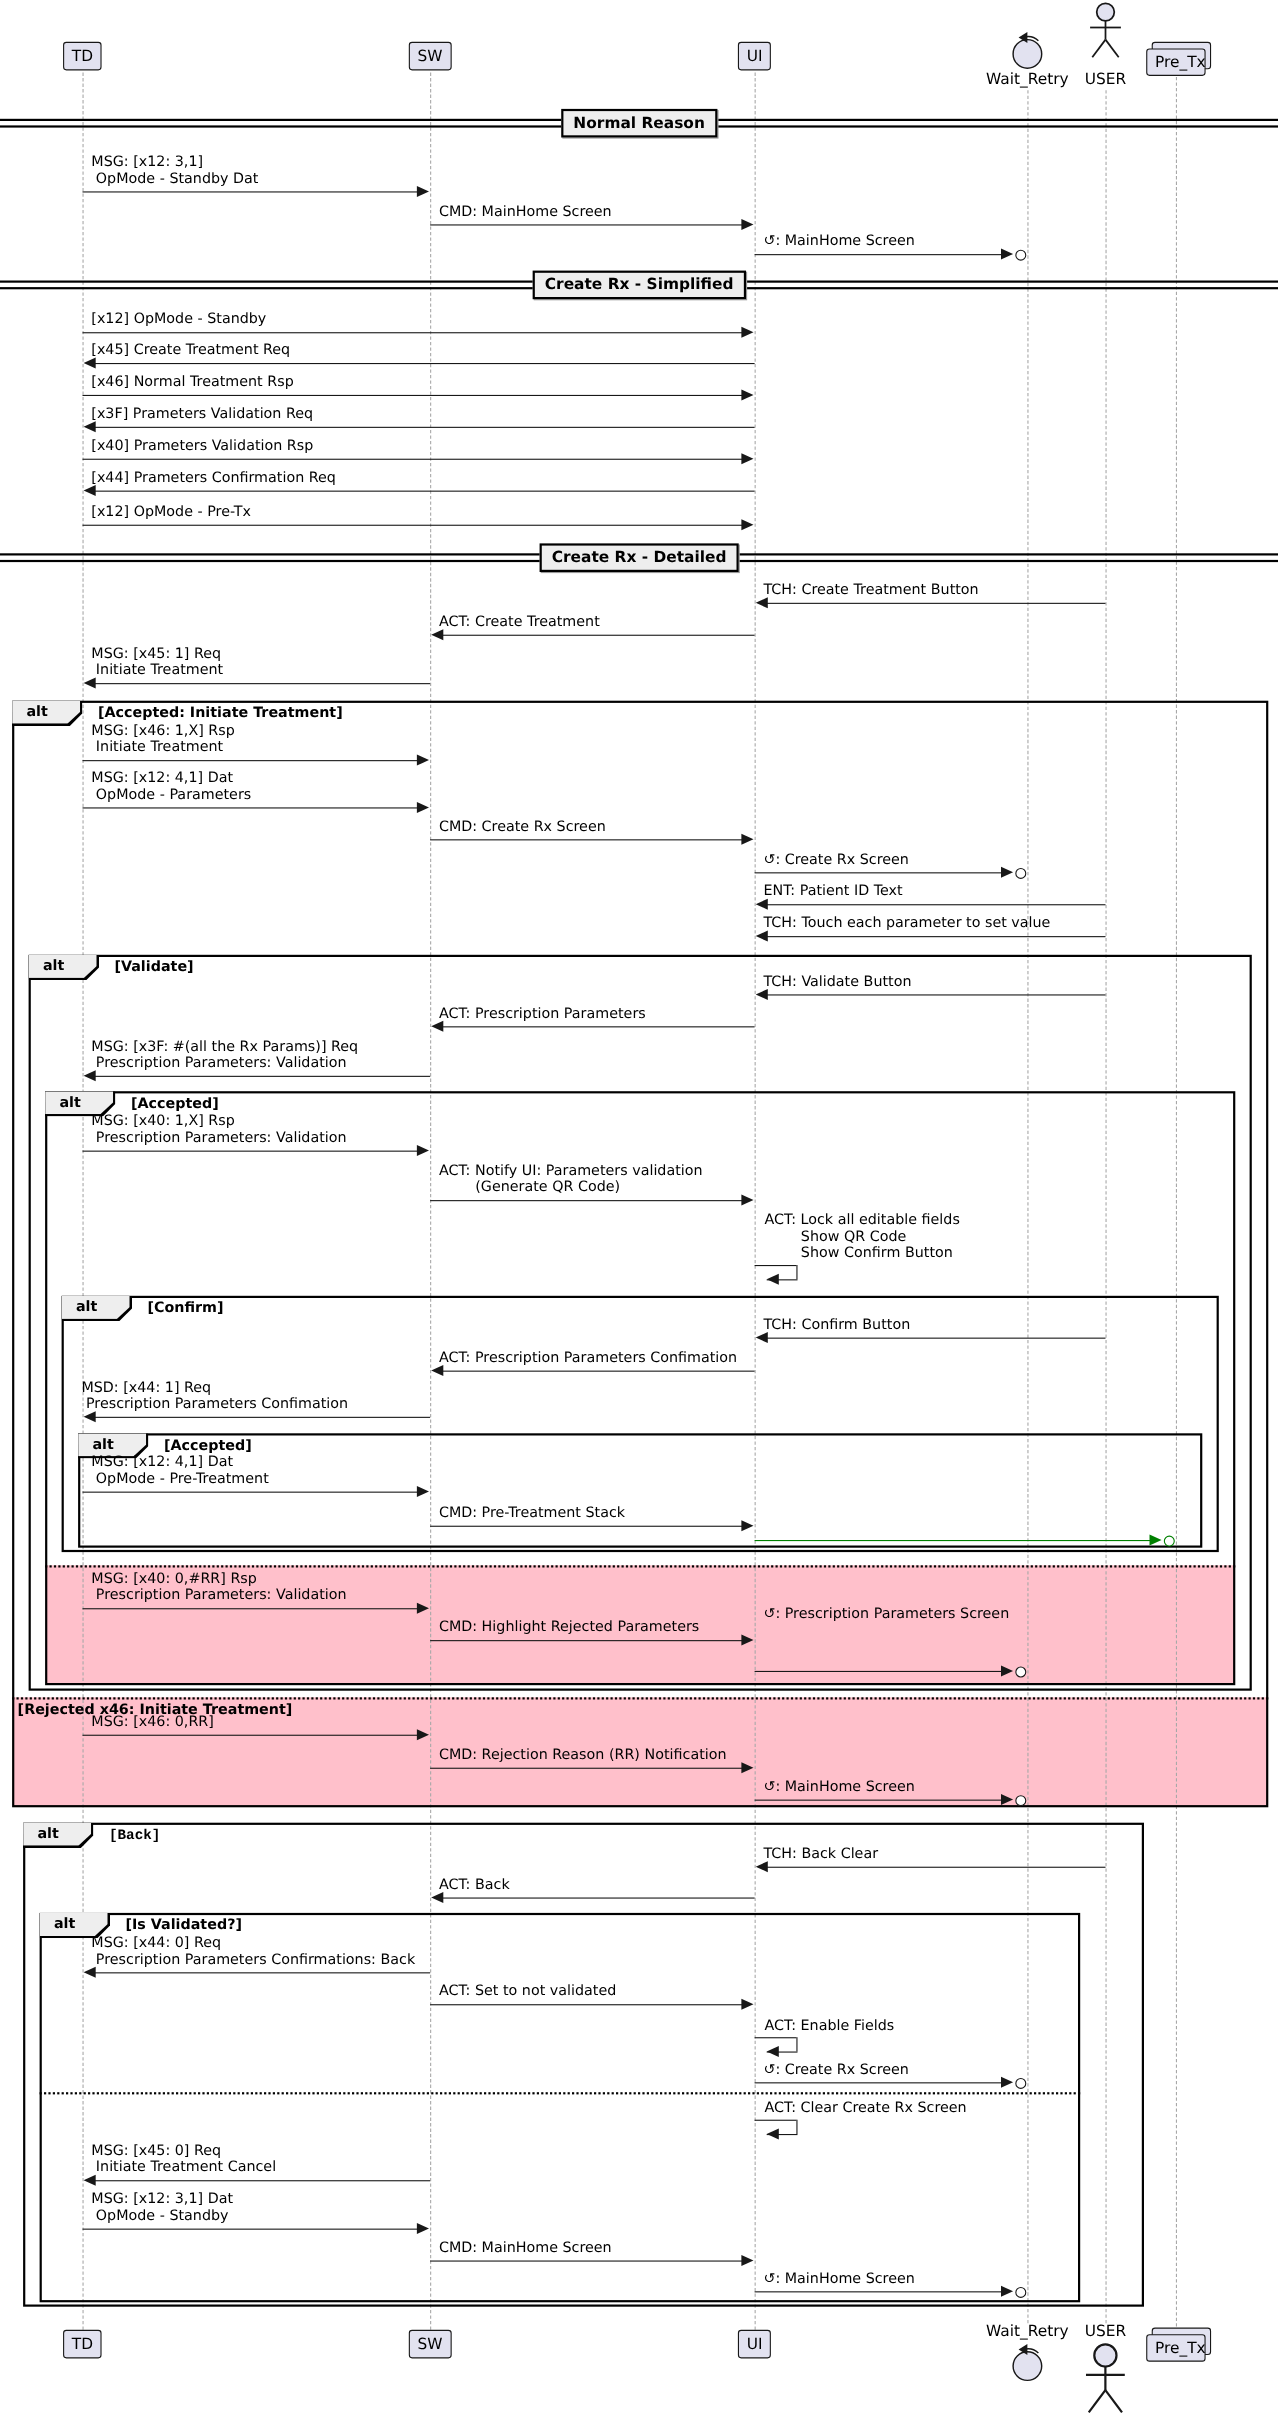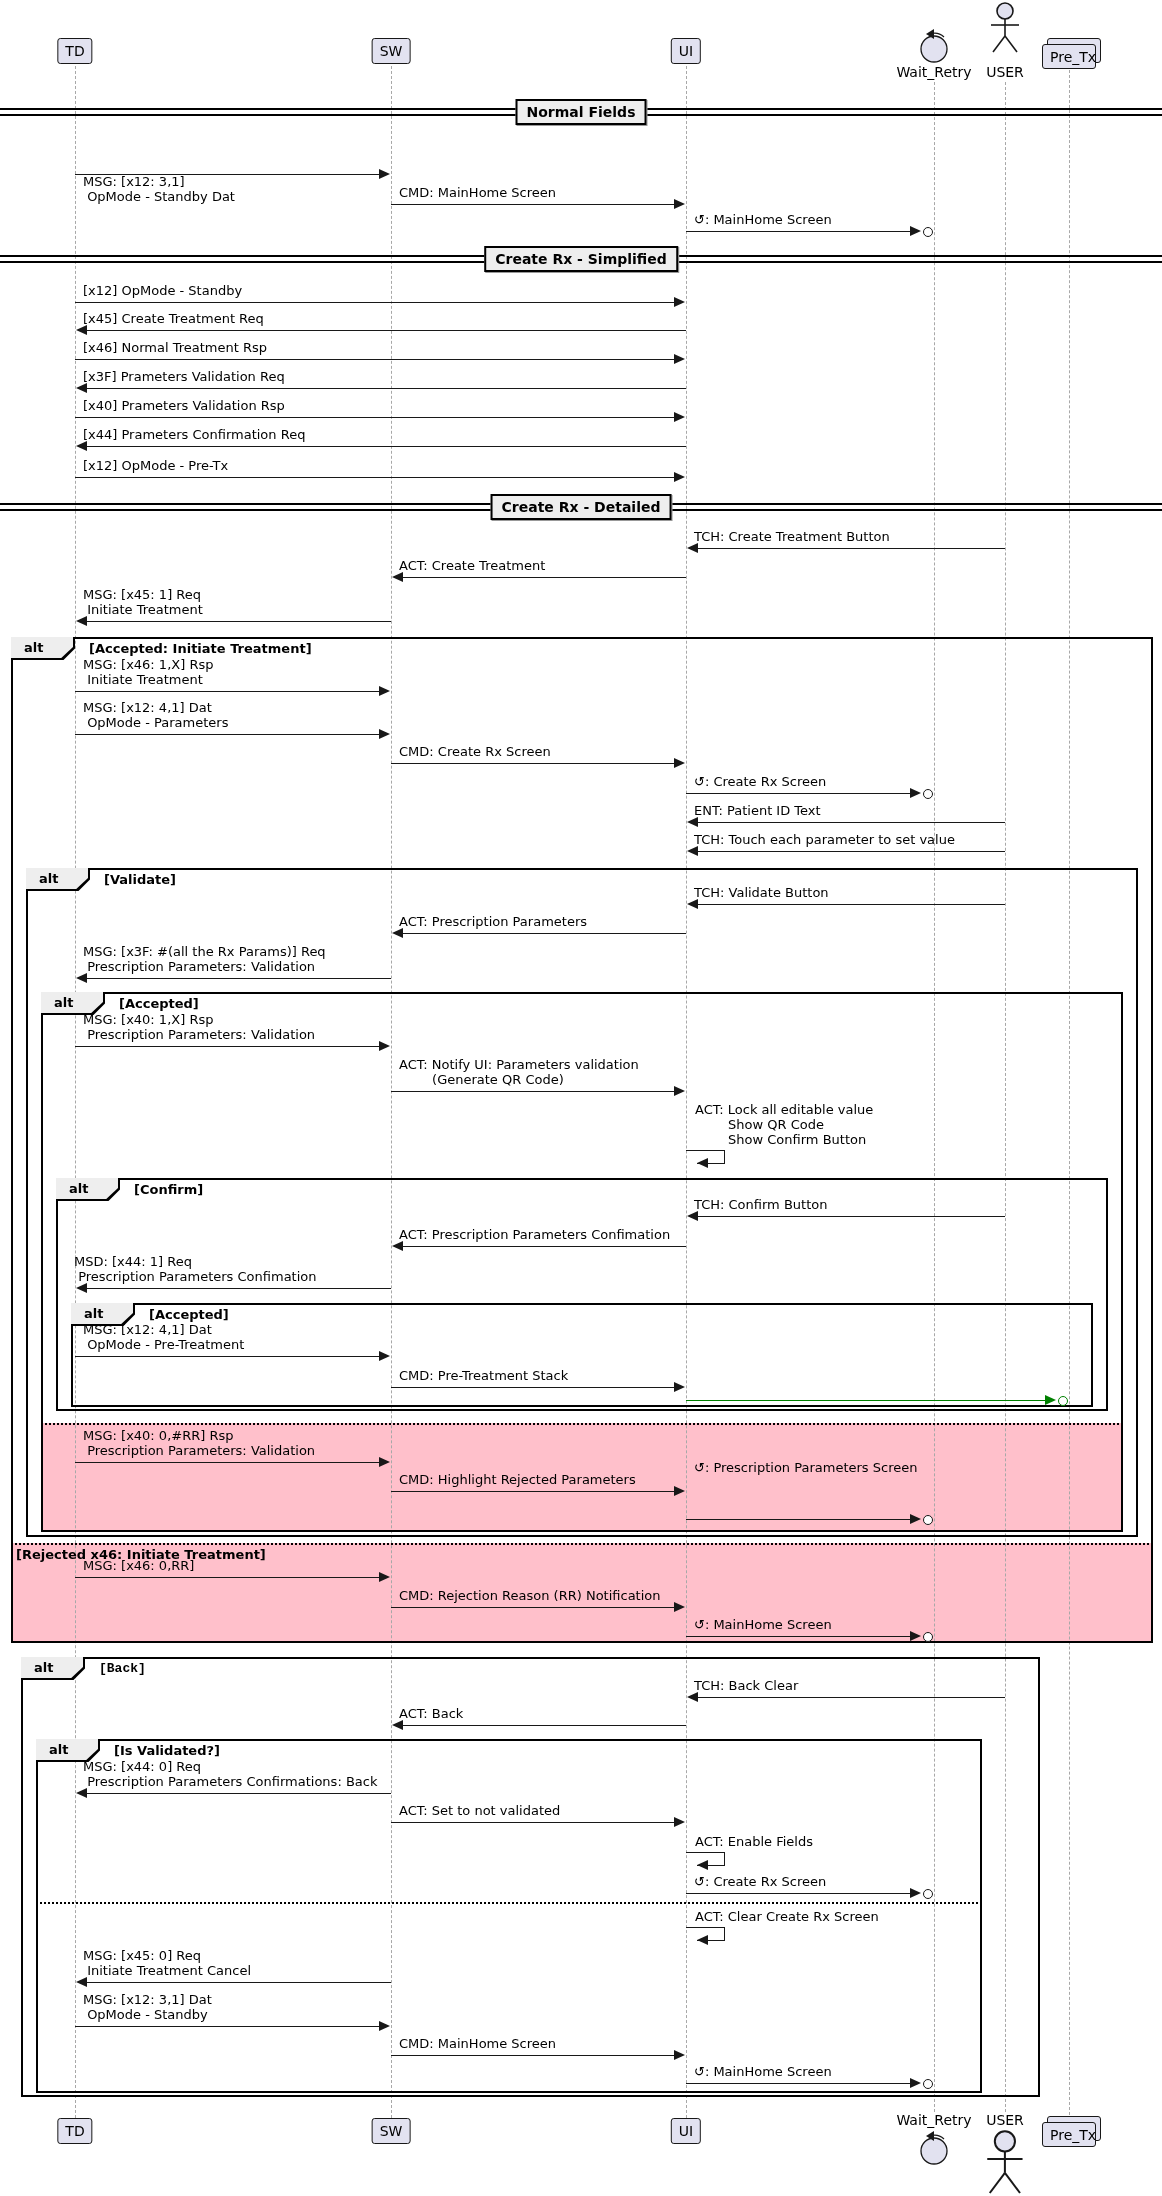--- a/index.html
+++ b/index.html
@@ -28,21 +28,21 @@
     <div class="abs" style="left: 42px; top: 1423px; width: 1080px; height: 108px; background: rgb(255, 192, 203);"></div>
     <div class="abs" style="left: 12px; top: 1543px; width: 1140px; height: 99px; background: rgb(255, 192, 203);"></div>
     <div class="abs lifeline" style="left: 75px; top: 66px; height: 2052px;"></div>
     <div class="abs lifeline" style="left: 391px; top: 66px; height: 2052px;"></div>
     <div class="abs lifeline" style="left: 686px; top: 66px; height: 2052px;"></div>
     <div class="abs lifeline" style="left: 934px; top: 82px; height: 2030px;"></div>
     <div class="abs lifeline" style="left: 1005px; top: 82px; height: 2030px;"></div>
     <div class="abs lifeline" style="left: 1069px; top: 70px; height: 2050px;"></div>
     <div class="abs hline" style="left: 0px; top: 108px; width: 1162px;"></div>
     <div class="abs hline" style="left: 0px; top: 114px; width: 1162px;"></div>
-    <div class="abs divider-box" style="left: 581px; top: 99px; transform: translateX(-50%);">Normal Fields</div>
+    <div class="abs divider-box" style="left: 581px; top: 99px; transform: translateX(-50%);">Normal Reason</div>
     <div class="abs hline" style="left: 0px; top: 255px; width: 1162px;"></div>
     <div class="abs hline" style="left: 0px; top: 261px; width: 1162px;"></div>
     <div class="abs divider-box" style="left: 581px; top: 246px; transform: translateX(-50%);">Create Rx - Simplified</div>
     <div class="abs hline" style="left: 0px; top: 503px; width: 1162px;"></div>
     <div class="abs hline" style="left: 0px; top: 509px; width: 1162px;"></div>
     <div class="abs divider-box" style="left: 581px; top: 494px; transform: translateX(-50%);">Create Rx - Detailed</div>
     <div class="abs frame" style="left: 11px; top: 637px; width: 1138px; height: 1002px;"></div>
     <div class="abs pent-bg" style="left: 11px; top: 637px; width: 64px; height: 23px;"></div>
     <div class="abs pent" style="left: 11px; top: 637px; width: 62px; height: 21px;"></div>
     <div class="abs alt-tag" style="left: 24px; top: 640px;">alt</div>
@@ -76,21 +76,21 @@
     <div class="abs pent-bg" style="left: 36px; top: 1739px; width: 64px; height: 23px;"></div>
     <div class="abs pent" style="left: 36px; top: 1739px; width: 62px; height: 21px;"></div>
     <div class="abs alt-tag" style="left: 49px; top: 1742px;">alt</div>
     <div class="abs guard" style="left: 114px; top: 1743px;">[Is Validated?]</div>
     <div class="abs dotted" style="left: 41px; top: 1423px; width: 1082px;"></div>
     <div class="abs dotted" style="left: 11px; top: 1543px; width: 1142px;"></div>
     <div class="abs guard" style="left: 16px; top: 1547px;">[Rejected x46: Initiate Treatment]</div>
     <div class="abs dotted" style="left: 36px; top: 1902px; width: 946px;"></div>
     <div class="abs" style="left: 75px; top: 174px; width: 305px; height: 1.2px; background: rgb(24, 24, 24);"></div>
     <div class="abs" style="top: 169px; width: 0px; height: 0px; border-top: 5px solid transparent; border-bottom: 5px solid transparent; left: 379px; border-left: 11px solid rgb(24, 24, 24);"></div>
-    <div class="abs msg-label" style="left: 83px; top: 140px; margin-top: 34px;">MSG: [x12: 3,1]
+    <div class="abs msg-label" style="left: 83px; top: 140px;">MSG: [x12: 3,1]
  OpMode - Standby Dat</div>
     <div class="abs" style="left: 391px; top: 204px; width: 284px; height: 1.2px; background: rgb(24, 24, 24);"></div>
     <div class="abs" style="top: 199px; width: 0px; height: 0px; border-top: 5px solid transparent; border-bottom: 5px solid transparent; left: 674px; border-left: 11px solid rgb(24, 24, 24);"></div>
     <div class="abs msg-label" style="left: 399px; top: 185px;">CMD: MainHome Screen</div>
     <div class="abs" style="left: 686px; top: 231px; width: 225px; height: 1.2px; background: rgb(24, 24, 24);"></div>
     <div class="abs" style="top: 226px; width: 0px; height: 0px; border-top: 5px solid transparent; border-bottom: 5px solid transparent; left: 910px; border-left: 11px solid rgb(24, 24, 24);"></div>
     <div class="abs" style="left: 922.5px; top: 226.5px; width: 8px; height: 8px; border: 1.5px solid rgb(24, 24, 24); border-radius: 50%; background: rgb(255, 255, 255);"></div>
     <div class="abs msg-label" style="left: 694px; top: 212px;">↺: MainHome Screen</div>
     <div class="abs" style="left: 75px; top: 302px; width: 600px; height: 1.2px; background: rgb(24, 24, 24);"></div>
     <div class="abs" style="top: 297px; width: 0px; height: 0px; border-top: 5px solid transparent; border-bottom: 5px solid transparent; left: 674px; border-left: 11px solid rgb(24, 24, 24);"></div>
@@ -159,21 +159,21 @@
     <div class="abs msg-label" style="left: 83px; top: 1012px;">MSG: [x40: 1,X] Rsp
  Prescription Parameters: Validation</div>
     <div class="abs" style="left: 391px; top: 1091px; width: 284px; height: 1.2px; background: rgb(24, 24, 24);"></div>
     <div class="abs" style="top: 1086px; width: 0px; height: 0px; border-top: 5px solid transparent; border-bottom: 5px solid transparent; left: 674px; border-left: 11px solid rgb(24, 24, 24);"></div>
     <div class="abs msg-label" style="left: 399px; top: 1057px;">ACT: Notify UI: Parameters validation
         (Generate QR Code)</div>
     <div class="abs" style="left: 686px; top: 1150px; width: 38px; height: 1px; background: rgb(24, 24, 24);"></div>
     <div class="abs" style="left: 724px; top: 1150px; width: 1px; height: 13px; background: rgb(24, 24, 24);"></div>
     <div class="abs" style="left: 697px; top: 1163px; width: 28px; height: 1px; background: rgb(24, 24, 24);"></div>
     <div class="abs" style="top: 1158px; width: 0px; height: 0px; border-top: 5px solid transparent; border-bottom: 5px solid transparent; left: 697px; border-right: 11px solid rgb(24, 24, 24);"></div>
-    <div class="abs msg-label" style="left: 695px; top: 1102px;">ACT: Lock all editable value
+    <div class="abs msg-label" style="left: 695px; top: 1102px;">ACT: Lock all editable fields
         Show QR Code
         Show Confirm Button</div>
     <div class="abs" style="left: 697px; top: 1216px; width: 308px; height: 1.2px; background: rgb(24, 24, 24);"></div>
     <div class="abs" style="top: 1211px; width: 0px; height: 0px; border-top: 5px solid transparent; border-bottom: 5px solid transparent; left: 687px; border-right: 11px solid rgb(24, 24, 24);"></div>
     <div class="abs msg-label" style="left: 694px; top: 1197px;">TCH: Confirm Button</div>
     <div class="abs" style="left: 402px; top: 1246px; width: 284px; height: 1.2px; background: rgb(24, 24, 24);"></div>
     <div class="abs" style="top: 1241px; width: 0px; height: 0px; border-top: 5px solid transparent; border-bottom: 5px solid transparent; left: 392px; border-right: 11px solid rgb(24, 24, 24);"></div>
     <div class="abs msg-label" style="left: 399px; top: 1227px;">ACT: Prescription Parameters Confimation</div>
     <div class="abs" style="left: 86px; top: 1288px; width: 305px; height: 1.2px; background: rgb(24, 24, 24);"></div>
     <div class="abs" style="top: 1283px; width: 0px; height: 0px; border-top: 5px solid transparent; border-bottom: 5px solid transparent; left: 76px; border-right: 11px solid rgb(24, 24, 24);"></div>

